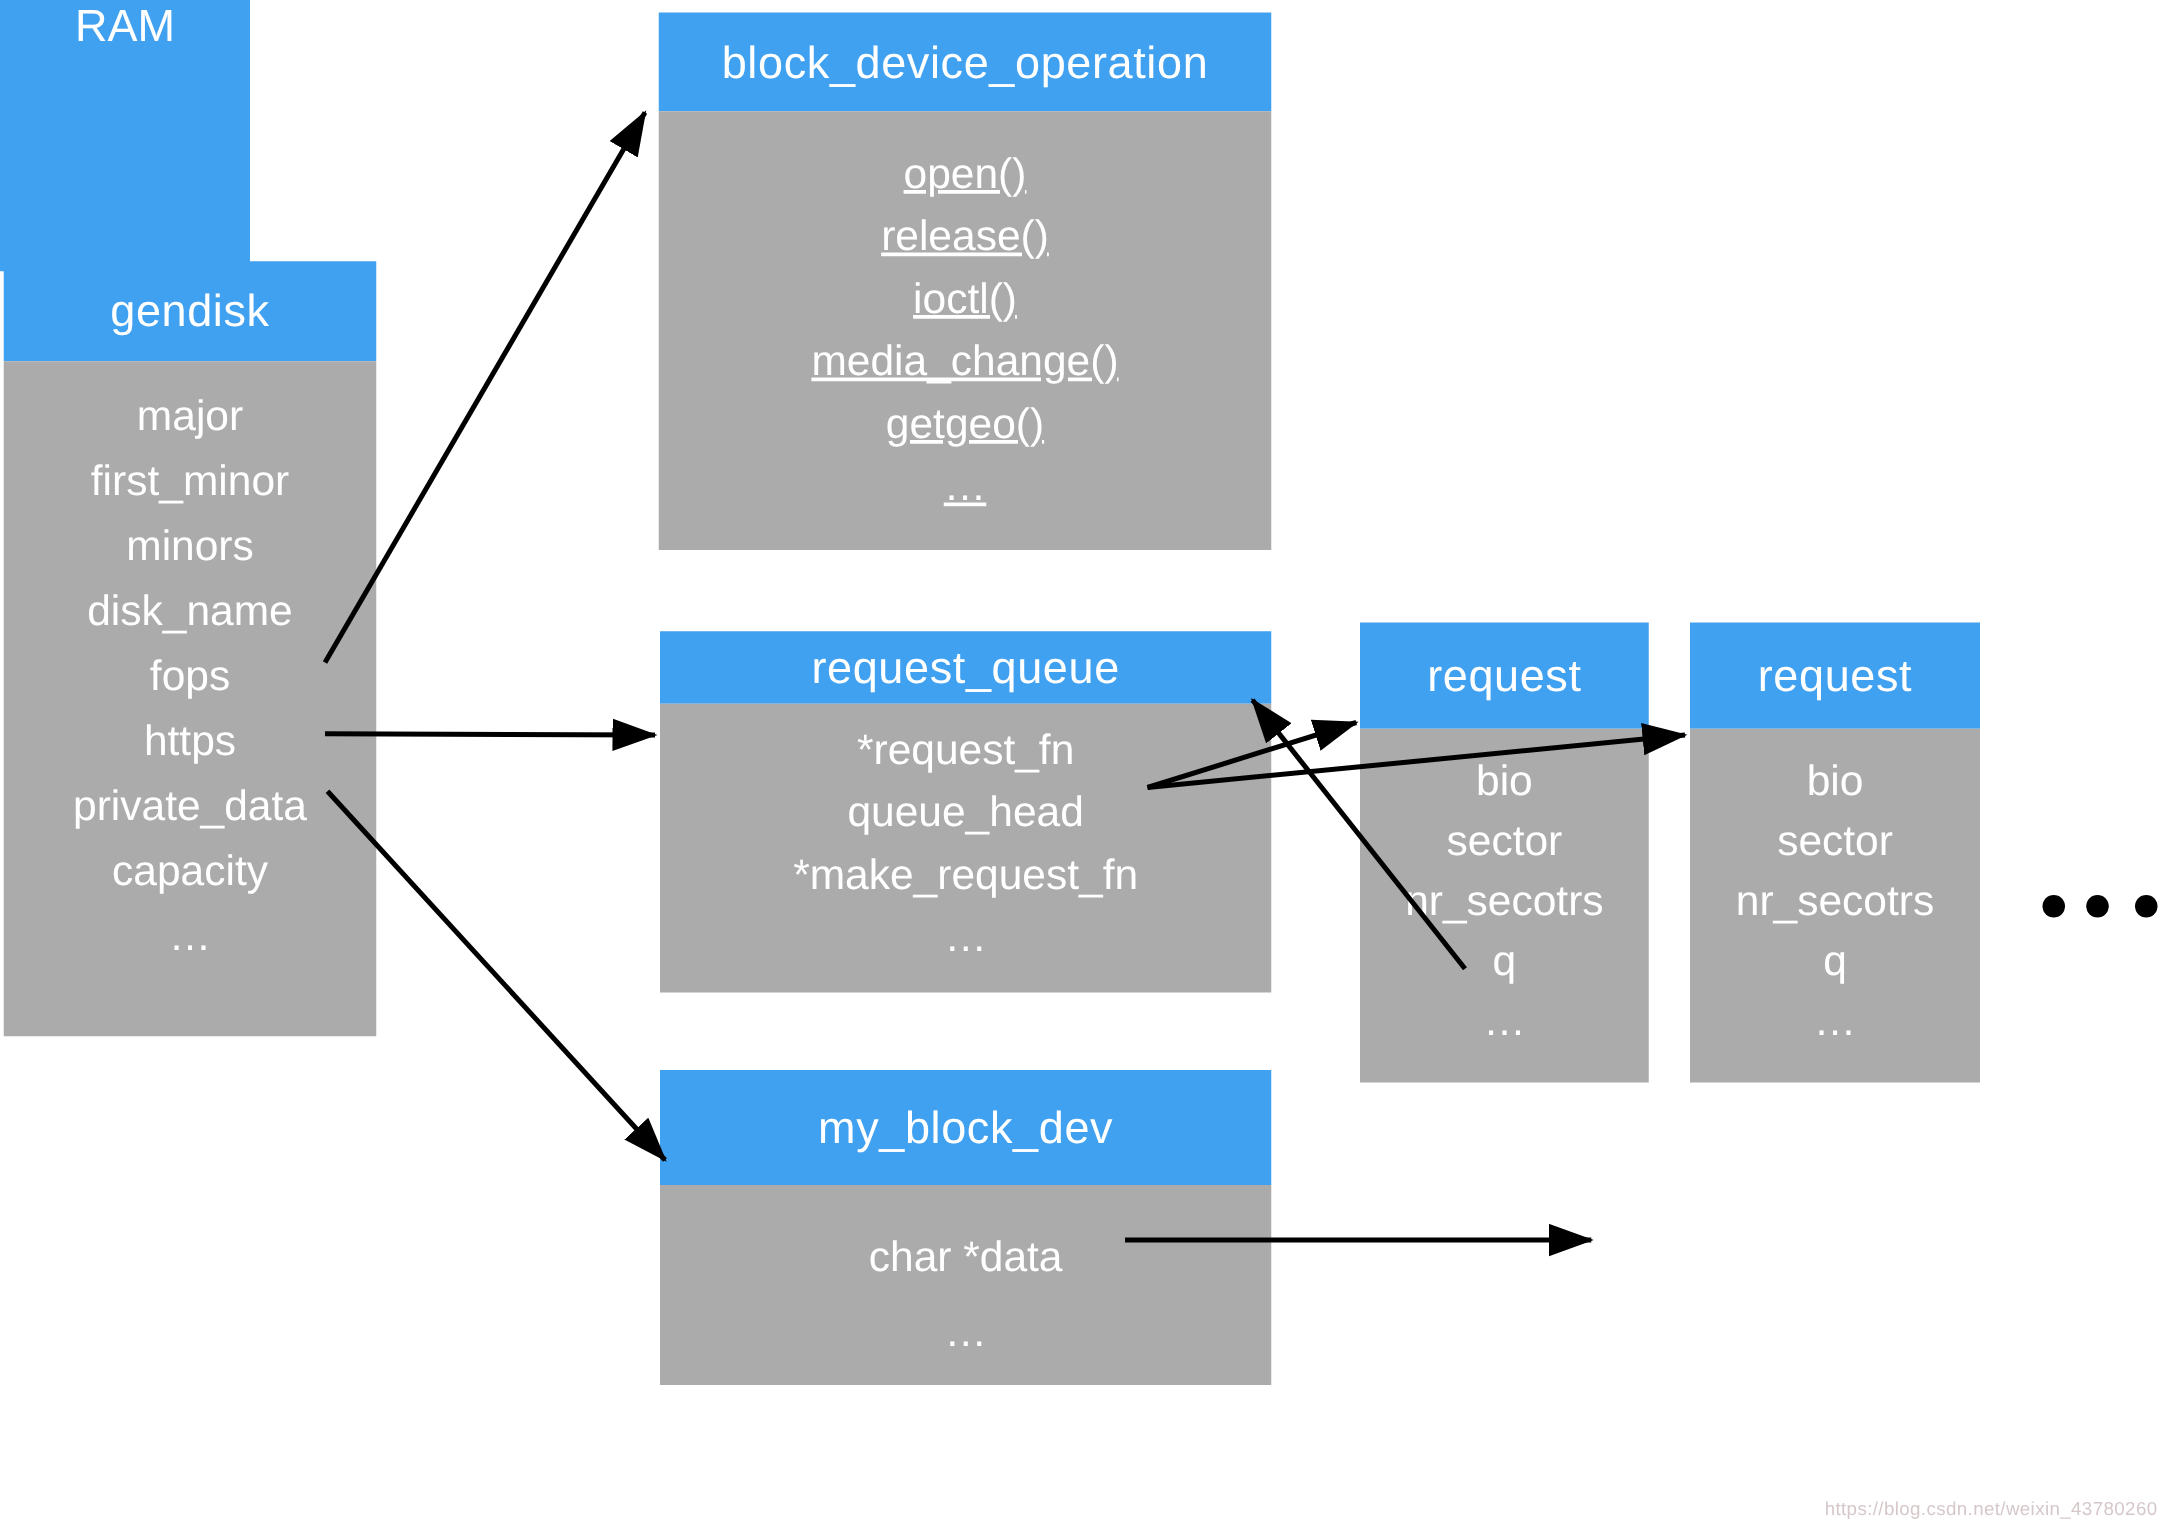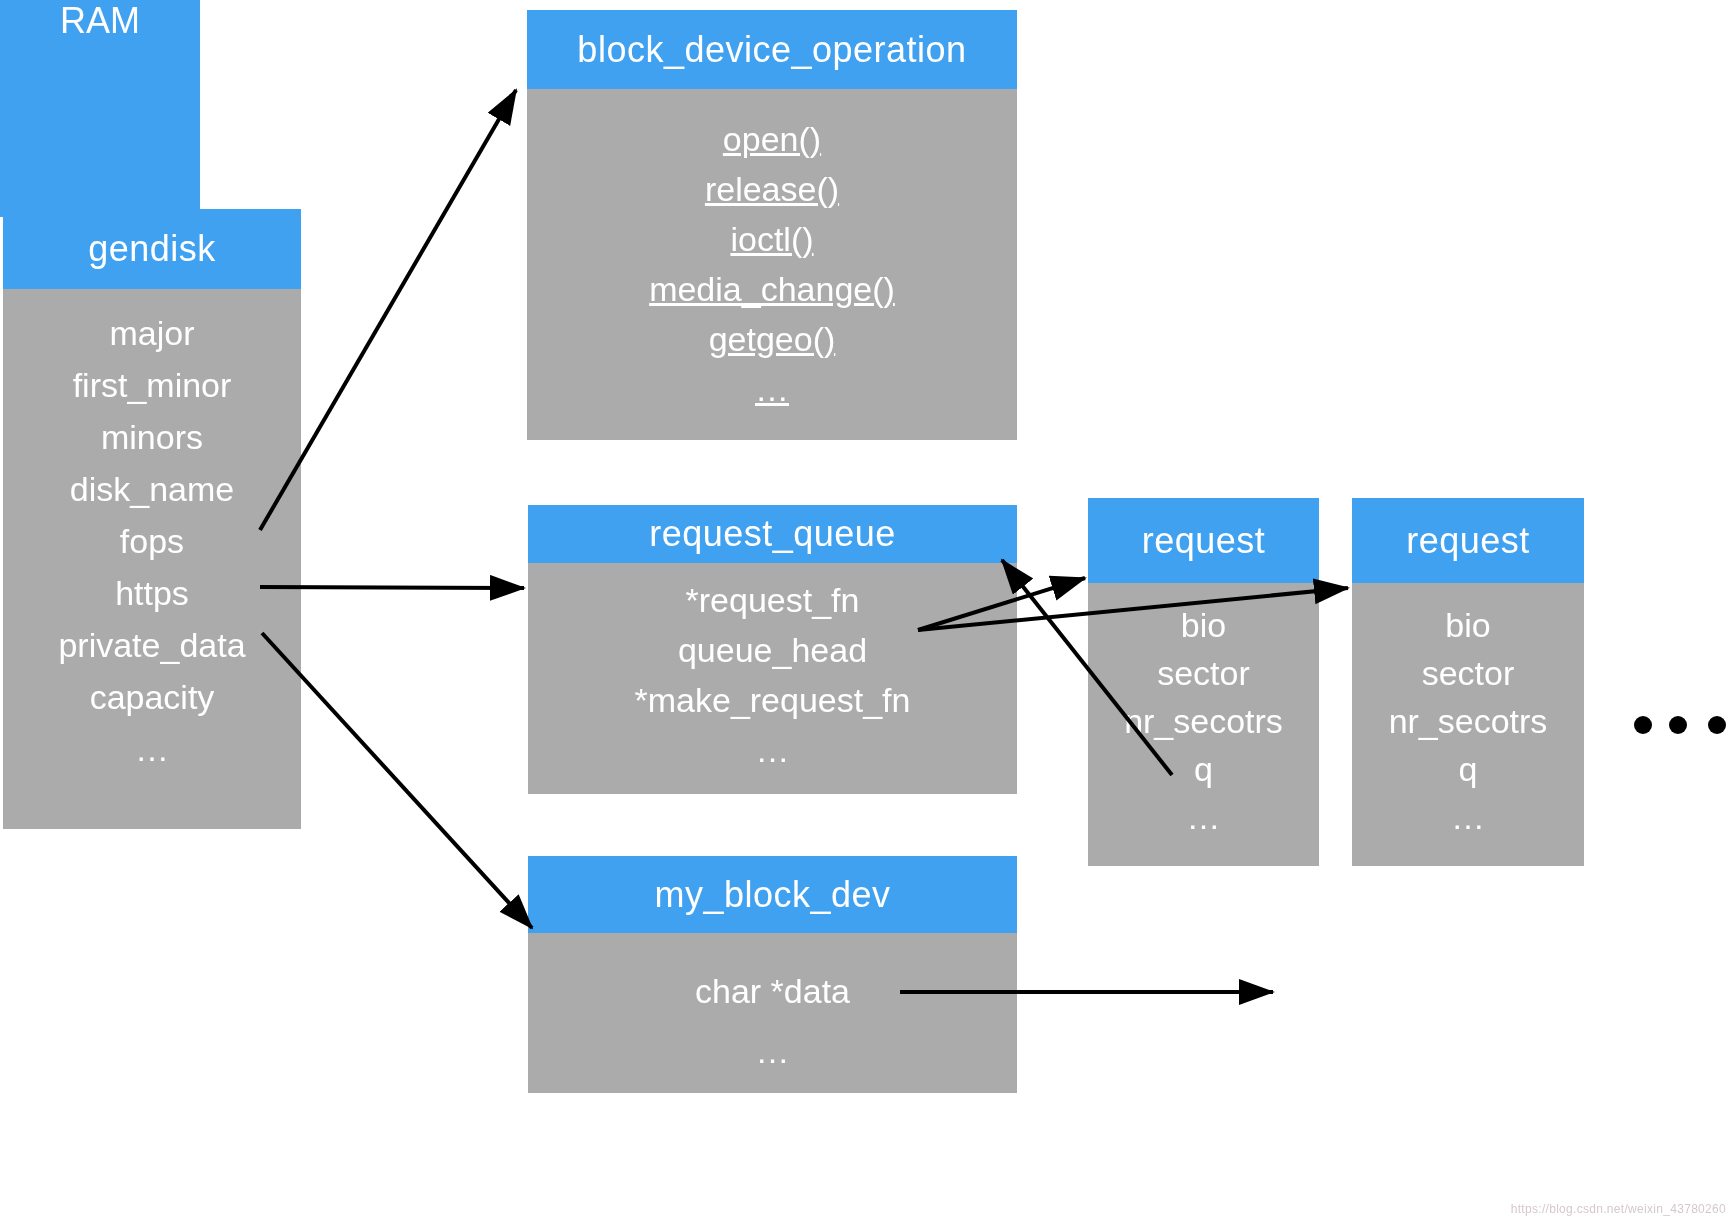--- a/index.html
+++ b/index.html
@@ -32,37 +32,37 @@
   #rq .bd{height:231px;padding-top:12px;box-sizing:border-box;}
   #rq .row{line-height:50px;}
   
   #req1{left:1088px;top:498px;width:231px;}
   #req2{left:1352px;top:498px;width:232px;}
   #req1 .hdr,#req2 .hdr{height:85px;}
   #req1 .bd,#req2 .bd{height:283px;padding-top:18px;box-sizing:border-box;}
   #req1 .row,#req2 .row{line-height:48px;}
   
   #mbd{left:528px;top:856px;width:489px;}
-  #mbd .hdr{height:77px;}
+  #mbd .hdr{height:92px;}
   #mbd .bd{height:160px;padding-top:28px;box-sizing:border-box;}
   #mbd .row{line-height:60px;}
   
   #ram{
     left:1280px;top:993px;width:200px;height:217px;background:#41a1f1;
     display:flex;justify-content:center;
     color:#fff;font-size:36px;padding-bottom:45px;box-sizing:border-box;
   }
   
   #arrows{position:absolute;left:0;top:0;width:1734px;height:1222px;pointer-events:none;}
   
   .dot{position:absolute;width:18px;height:18px;border-radius:50%;background:#000;top:716px;}
   #dot1{left:1634px;} #dot2{left:1669px;} #dot3{left:1708px;}
   
   #watermark{
-    position:absolute;right:8px;bottom:6px;font-size:12px;color:#d6c8ca;letter-spacing:0.3px;
+    position:absolute;right:8px;bottom:6px;font-size:15px;color:#d6c8ca;letter-spacing:0.3px;
   }
 </style>
 </head>
 <body>
 
 <div id="canvas">
 
   <div class="box" id="gendisk">
     <div class="hdr">gendisk</div>
     <div class="bd">

